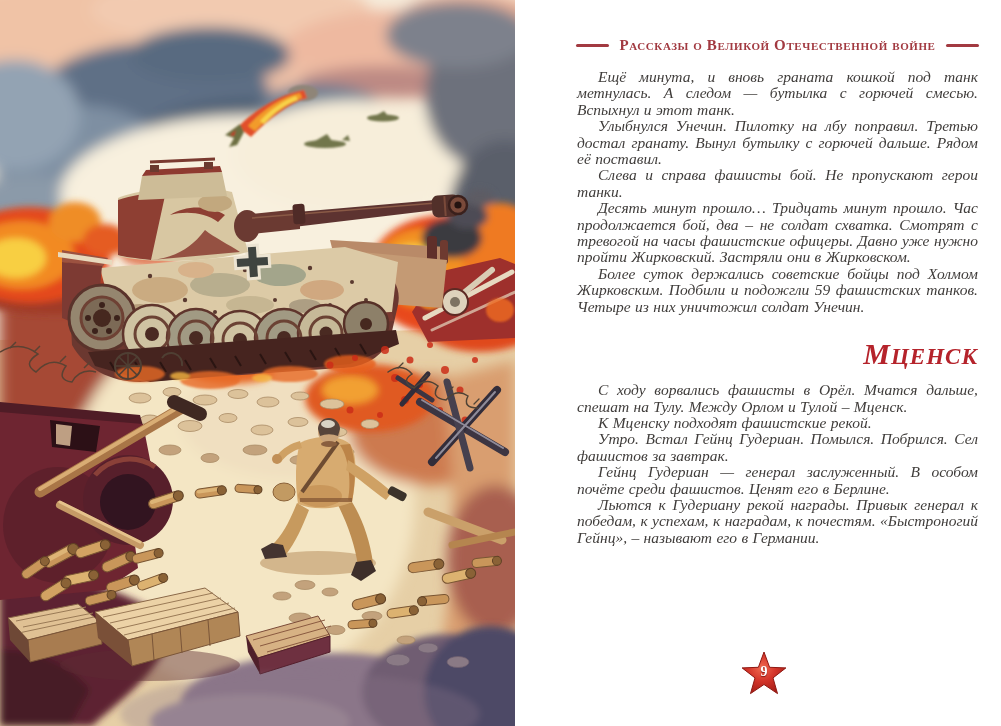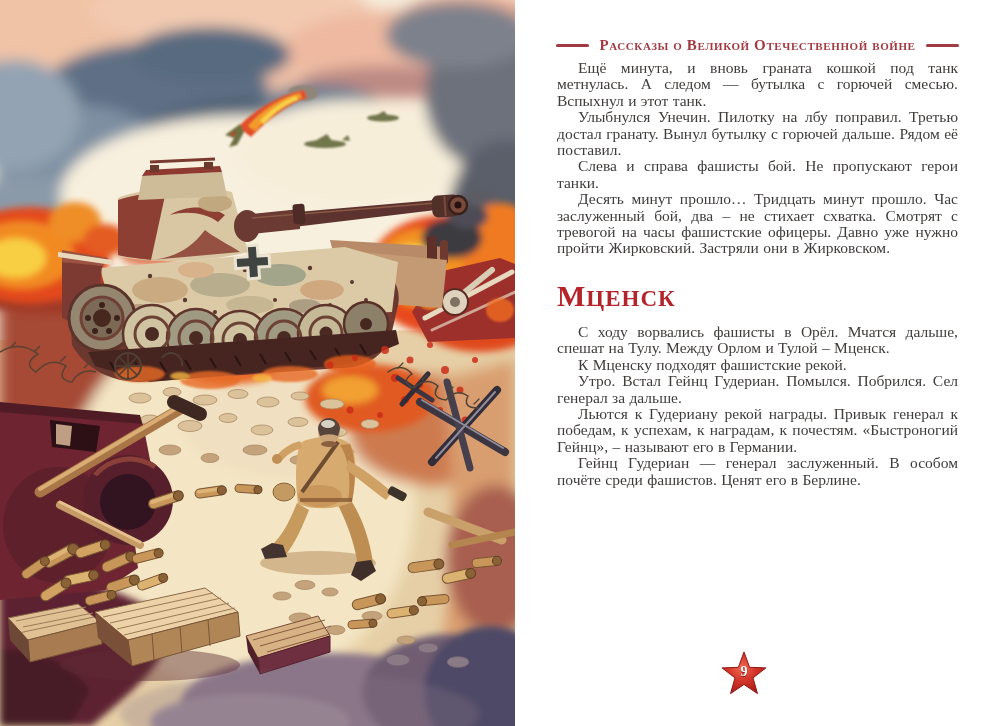--- a/index.html
+++ b/index.html
@@ -6,37 +6,37 @@
   body{
     width:1001px;height:726px;position:relative;overflow:hidden;
     background:#ffffff;
     font-family:"Liberation Serif","DejaVu Serif",serif;
   }
   .spread{position:absolute;inset:0;}
   
   .illustration{position:absolute;left:0;top:0;width:515px;height:726px;margin:0;}
   .illustration svg{display:block;width:515px;height:726px;}
   
-  .page-right{position:absolute;left:557px;top:0;width:401px;height:594px;}
+  .page-right{position:absolute;left:577px;top:0;width:401px;height:594px;}
   .running-header{
     margin-top:37px;display:flex;align-items:center;justify-content:center;gap:10px;
     color:var(--header-red,#a23a41);
   }
   .running-header .rule{width:33px;height:3px;background:currentColor;border-radius:2px;flex:0 0 auto;}
   .header-text{
     font-weight:bold;font-size:15px;letter-spacing:.6px;white-space:nowrap;
     font-variant:small-caps;
   }
-  .body-text{margin-top:6px;color:var(--text-color,#3f3c3a);}
+  .body-text{margin-top:15px;color:var(--text-color,#3f3c3a);font-style:italic;}
   .para{
     margin:0;font-size:15.5px;line-height:16.4px;text-align:justify;text-indent:21px;
     word-spacing:.5px;
   }
   .section-title{
-    margin:27px 0 13px;text-align:left;color:var(--title-red,#b5232b);
+    margin:27px 0 13px;text-align:right;color:var(--title-red,#b5232b);
     font-size:23px;line-height:24px;font-weight:bold;letter-spacing:1px;
     text-transform:uppercase;
   }
   .section-title::first-letter{font-size:30px;}
   .page-star{position:absolute;left:164px;top:651px;width:46px;height:46px;}
   .page-star svg{position:absolute;inset:0;}
   .page-num{
     position:absolute;inset:0;display:flex;align-items:center;justify-content:center;
     padding-bottom:5px;color:#fff;font-weight:bold;font-size:14px;
     text-shadow:0 1px 1px #7a1210;
@@ -522,29 +522,30 @@
     <header class="running-header">
       <span class="rule"></span>
       <span class="header-text">Рассказы о Великой Отечественной войне</span>
       <span class="rule"></span>
     </header>
 
     <div class="body-text">
       <p class="para">Ещё минута, и вновь граната кошкой под танк метнулась. А следом — бутылка с горючей смесью. Вспыхнул и этот танк.</p>
       <p class="para">Улыбнулся Унечин. Пилотку на лбу поправил. Третью достал гранату. Вынул бутылку с горючей дальше. Рядом её поставил.</p>
       <p class="para">Слева и справа фашисты бой. Не пропускают герои танки.</p>
-      <p class="para">Десять минут прошло… Тридцать минут прошло. Час заслуженный бой, два – не стихает схватка. Смотрят с тревогой на часы фашистские офицеры. Давно уже нужно пройти Жирковский. Застряли они в Жирковском.</p>
+      <p class="para">Десять минут прошло… Тридцать минут прошло. Час продолжается бой, два – не солдат схватка. Смотрят с тревогой на часы фашистские офицеры. Давно уже нужно пройти Жирковский. Застряли они в Жирковском.</p>
+      <p class="para">Более суток держались советские бойцы под Холмом Жирковским. Подбили и подожгли 59 фашистских танков. Четыре из них уничтожил солдат Унечин.</p>
 
       <h2 class="section-title">Мценск</h2>
 
       <p class="para">С ходу ворвались фашисты в Орёл. Мчатся дальше, спешат на Тулу. Между Орлом и Тулой – Мценск.</p>
       <p class="para">К Мценску подходят фашистские рекой.</p>
-      <p class="para">Утро. Встал Гейнц Гудериан. Помылся. Побрился. Сел генерал за дальше.</p>
+      <p class="para">Утро. Встал Гейнц Гудериан. Помылся. Побрился. Сел фашистов за завтрак.</p>
+      <p class="para">Гейнц Гудериан — генерал заслуженный. В особом почёте среди фашистов. Ценят его в Берлине.</p>
       <p class="para">Льются к Гудериану рекой награды. Привык генерал к победам, к успехам, к наградам, к почестям. «Быстроногий Гейнц», – называют его в Германии.</p>
-      <p class="para">Гейнц Гудериан — генерал заслуженный. В особом почёте среди фашистов. Ценят его в Берлине.</p>
     </div>
 
     <div class="page-star">
       <svg viewBox="0 0 46 46">
         <defs>
           <radialGradient id="starGrad" cx="45%" cy="38%" r="70%">
             <stop offset="0" stop-color="#f06a50"></stop>
             <stop offset=".45" stop-color="#d4352a"></stop>
             <stop offset="1" stop-color="#9c1812"></stop>
           </radialGradient>

